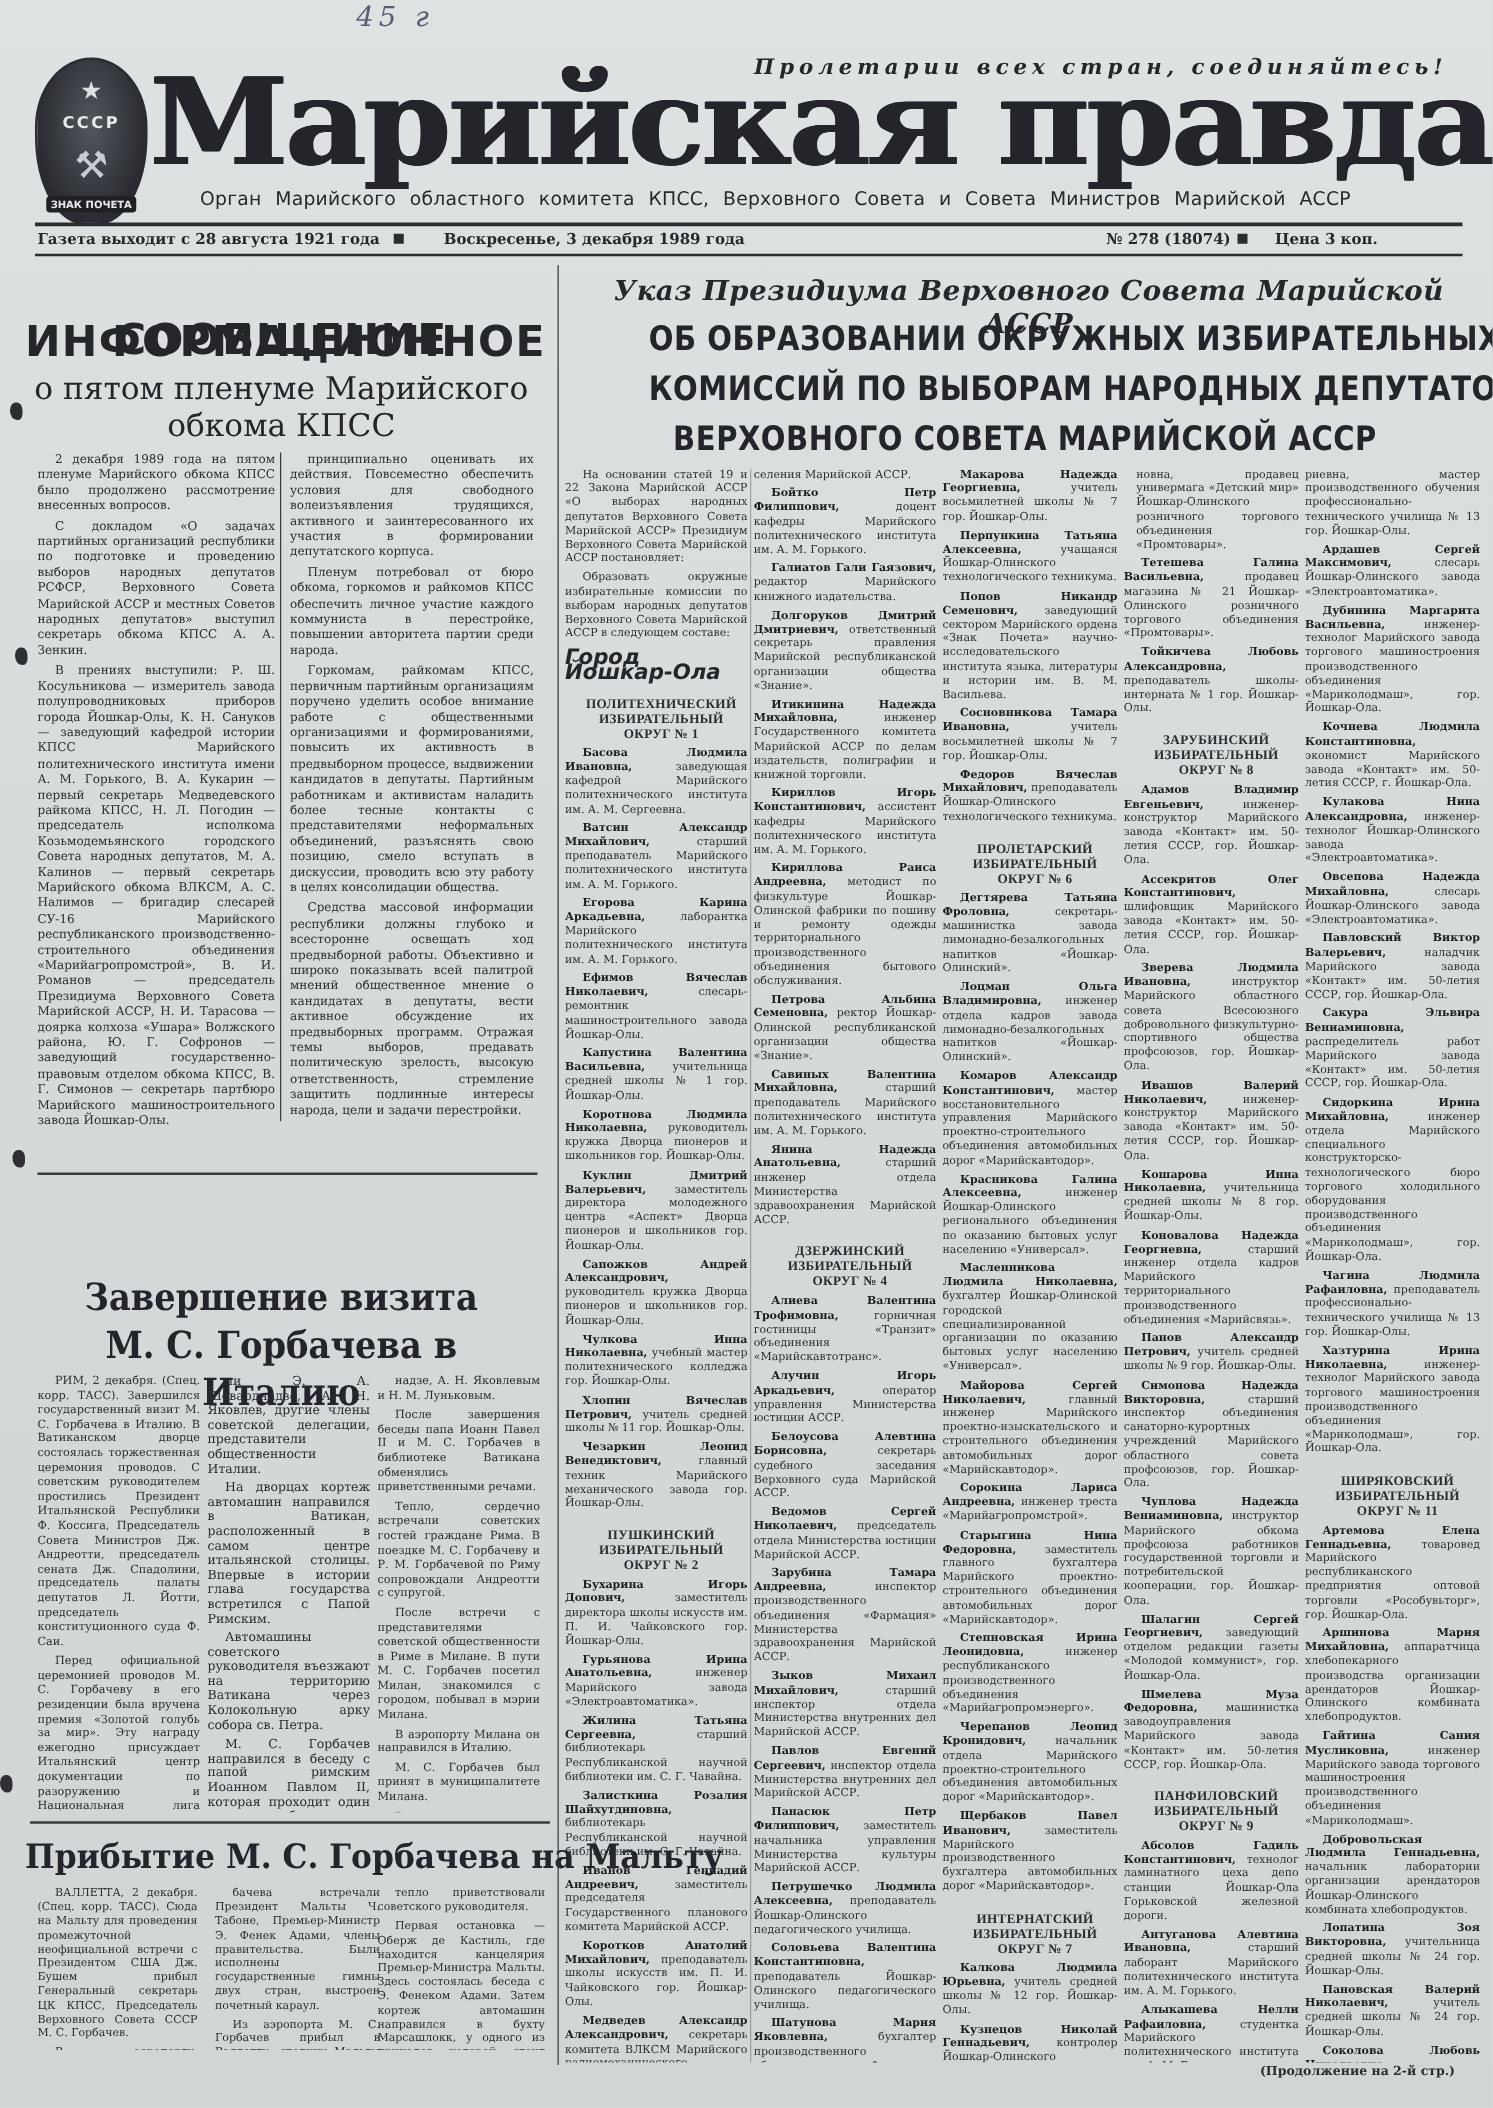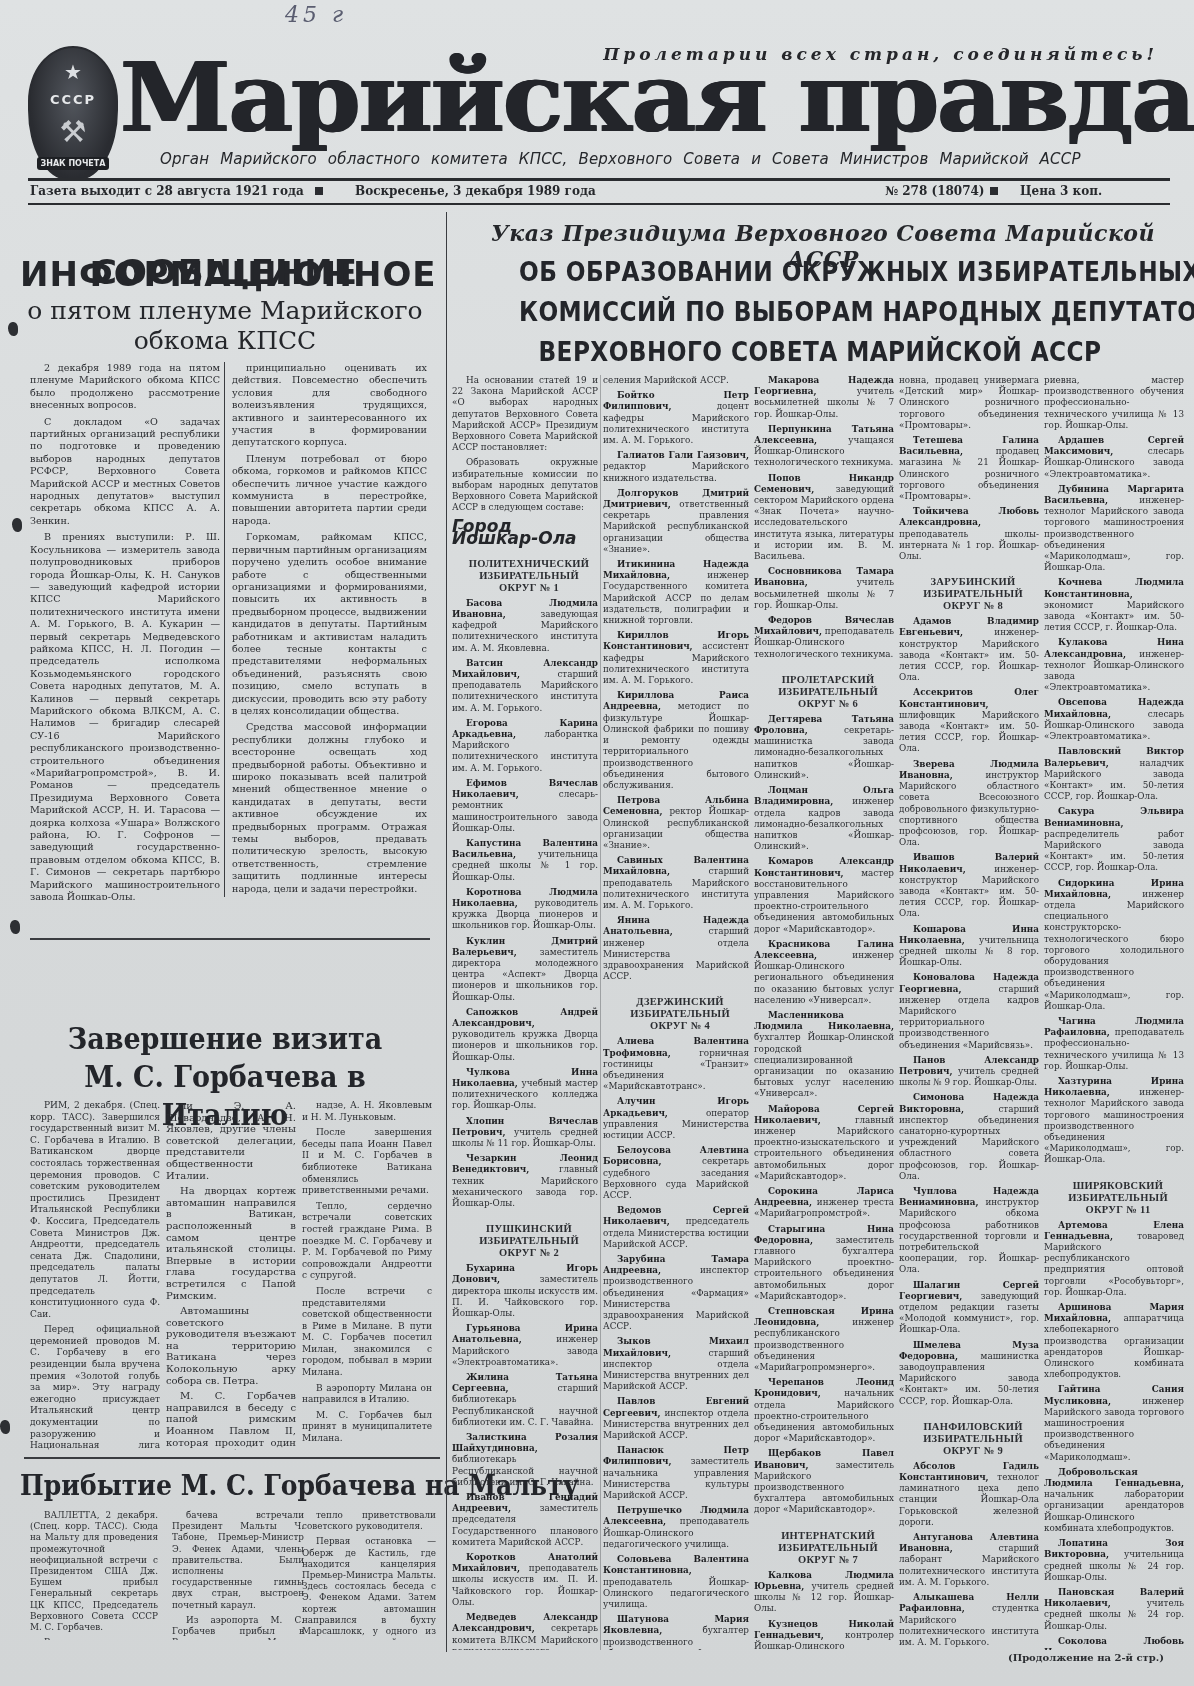--- a/index.html
+++ b/index.html
@@ -40,21 +40,21 @@
   .title {
     position: absolute; left: 120px; top: 48px; width: 1040px;
     font-family: "DejaVu Serif", serif; font-weight: 900; font-size: 96px;
     line-height: 100px; color: #23252a; letter-spacing: -2px; white-space: nowrap;
     transform: scaleX(1.04); transform-origin: left center;
     text-shadow: 1px 0 0 #23252a, -1px 0 0 #23252a;
   }
   .organ {
     position: absolute; left: 160px; top: 150px; width: 1000px;
     font-family: "DejaVu Sans", sans-serif; font-size: 15px; color: #26282c;
-    word-spacing: 6px; letter-spacing: 0.2px; white-space: nowrap; font-style: italic;
+    word-spacing: 6px; letter-spacing: 0.2px; white-space: nowrap;
   }
   .rule-top { position: absolute; left: 28px; right: 24px; top: 178px; height: 3px; background: #2a2c30; }
   .infoline {
     position: absolute; left: 30px; right: 30px; top: 184px; height: 18px;
     font-family: "DejaVu Serif", serif; font-weight: bold; font-size: 12px; color: #26282c;
   }
   .infoline span { position: absolute; top: 0; white-space: nowrap; }
   .sq { display: inline-block; width: 8px; height: 8px; background: #2a2c30; }
   .rule-2 { position: absolute; left: 28px; right: 24px; top: 203px; height: 2px; background: #2a2c30; }
 
@@ -207,21 +207,21 @@
   <div class="decree-kicker">Указ Президиума Верховного Совета Марийской АССР</div>
   <div class="decree-title" style="top:256px">ОБ ОБРАЗОВАНИИ ОКРУЖНЫХ ИЗБИРАТЕЛЬНЫХ</div>
   <div class="decree-title" style="top:296px">КОМИССИЙ ПО ВЫБОРАМ НАРОДНЫХ ДЕПУТАТОВ</div>
   <div class="decree-title" style="top:336px">ВЕРХОВНОГО СОВЕТА МАРИЙСКОЙ АССР</div>
 
   <div class="col" id="dc1" style="left:452px; top:375px; width:146px; height:1275px; font-size:8.8px; line-height:11.2px;">
     <p>На основании статей 19 и 22 Закона Марийской АССР «О выборах народных депутатов Верховного Совета Марийской АССР» Президиум Верховного Совета Марийской АССР постановляет:</p>
     <p>Образовать окружные избирательные комиссии по выборам народных депутатов Верховного Совета Марийской АССР в следующем составе:</p>
     <p class="city">Город Йошкар-Ола</p>
   <p class="district">ПОЛИТЕХНИЧЕСКИЙ ИЗБИРАТЕЛЬНЫЙ ОКРУГ № 1</p>
-      <p><b>Басова Людмила Ивановна,</b> <span>заведующая кафедрой Марийского политехнического института им. А. М. Яковлевна.</span></p>
+      <p><b>Басова Людмила Ивановна,</b> <span>заведующая кафедрой Марийского политехнического института им. А. М. Сергеевна.</span></p>
       <p><b>Ватсин Александр Михайлович,</b> <span>старший преподаватель Марийского политехнического института им. А. М. Горького.</span></p>
       <p><b>Егорова Карина Аркадьевна,</b> <span>лаборантка Марийского политехнического института им. А. М. Горького.</span></p>
       <p><b>Ефимов Вячеслав Николаевич,</b> <span>слесарь-ремонтник машиностроительного завода Йошкар-Олы.</span></p>
       <p><b>Капустина Валентина Васильевна,</b> <span>учительница средней школы № 1 гор. Йошкар-Олы.</span></p>
       <p><b>Коротнова Людмила Николаевна,</b> <span>руководитель кружка Дворца пионеров и школьников гор. Йошкар-Олы.</span></p>
       <p><b>Куклин Дмитрий Валерьевич,</b> <span>заместитель директора молодежного центра «Аспект» Дворца пионеров и школьников гор. Йошкар-Олы.</span></p>
       <p><b>Сапожков Андрей Александрович,</b> <span>руководитель кружка Дворца пионеров и школьников гор. Йошкар-Олы.</span></p>
       <p><b>Чулкова Инна Николаевна,</b> <span>учебный мастер политехнического колледжа гор. Йошкар-Олы.</span></p>
       <p><b>Хлопин Вячеслав Петрович,</b> <span>учитель средней школы № 11 гор. Йошкар-Олы.</span></p>
       <p><b>Чезаркин Леонид Венедиктович,</b> <span>главный техник Марийского механического завода гор. Йошкар-Олы.</span></p>
@@ -274,21 +274,21 @@
       <p><b>Сорокина Лариса Андреевна,</b> <span>инженер треста «Марийагропромстрой».</span></p>
       <p><b>Старыгина Нина Федоровна,</b> <span>заместитель главного бухгалтера Марийского проектно-строительного объединения автомобильных дорог «Марийскавтодор».</span></p>
       <p><b>Степновская Ирина Леонидовна,</b> <span>инженер республиканского производственного объединения «Марийагропромэнерго».</span></p>
       <p><b>Черепанов Леонид Кронидович,</b> <span>начальник отдела Марийского проектно-строительного объединения автомобильных дорог «Марийскавтодор».</span></p>
       <p><b>Щербаков Павел Иванович,</b> <span>заместитель Марийского производственного бухгалтера автомобильных дорог «Марийскавтодор».</span></p>
       <p class="district">ИНТЕРНАТСКИЙ ИЗБИРАТЕЛЬНЫЙ ОКРУГ № 7</p>
       <p><b>Калкова Людмила Юрьевна,</b> <span>учитель средней школы № 12 гор. Йошкар-Олы.</span></p>
       <p><b>Кузнецов Николай Геннадьевич,</b> <span>контролер Йошкар-Олинского пассажирского автотранспортного предприятия № 2 объединения «Марийскавтотранс».</span></p>
     </div>
   <div class="col" id="dc4" style="left:899px; top:375px; width:140px; height:1275px; font-size:8.8px; line-height:11.2px;">
-      <p style="text-indent: 0px;"><span>новна, продавец универмага «Детский мир» Йошкар-Олинского розничного торгового объединения «Промтовары».</span></p>
+      <p style="text-indent: 0px; margin-left: 10px;"><span>новна, продавец универмага «Детский мир» Йошкар-Олинского розничного торгового объединения «Промтовары».</span></p>
       <p><b>Тетешева Галина Васильевна,</b> <span>продавец магазина № 21 Йошкар-Олинского розничного торгового объединения «Промтовары».</span></p>
       <p><b>Тойкичева Любовь Александровна,</b> <span>преподаватель школы-интерната № 1 гор. Йошкар-Олы.</span></p>
       <p class="district">ЗАРУБИНСКИЙ ИЗБИРАТЕЛЬНЫЙ ОКРУГ № 8</p>
       <p><b>Адамов Владимир Евгеньевич,</b> <span>инженер-конструктор Марийского завода «Контакт» им. 50-летия СССР, гор. Йошкар-Ола.</span></p>
       <p><b>Ассекритов Олег Константинович,</b> <span>шлифовщик Марийского завода «Контакт» им. 50-летия СССР, гор. Йошкар-Ола.</span></p>
       <p><b>Зверева Людмила Ивановна,</b> <span>инструктор Марийского областного совета Всесоюзного добровольного физкультурно-спортивного общества профсоюзов, гор. Йошкар-Ола.</span></p>
       <p><b>Ивашов Валерий Николаевич,</b> <span>инженер-конструктор Марийского завода «Контакт» им. 50-летия СССР, гор. Йошкар-Ола.</span></p>
       <p><b>Кошарова Инна Николаевна,</b> <span>учительница средней школы № 8 гор. Йошкар-Олы.</span></p>
       <p><b>Коновалова Надежда Георгиевна,</b> <span>старший инженер отдела кадров Марийского территориального производственного объединения «Марийсвязь».</span></p>
       <p><b>Панов Александр Петрович,</b> <span>учитель средней школы № 9 гор. Йошкар-Олы.</span></p>

